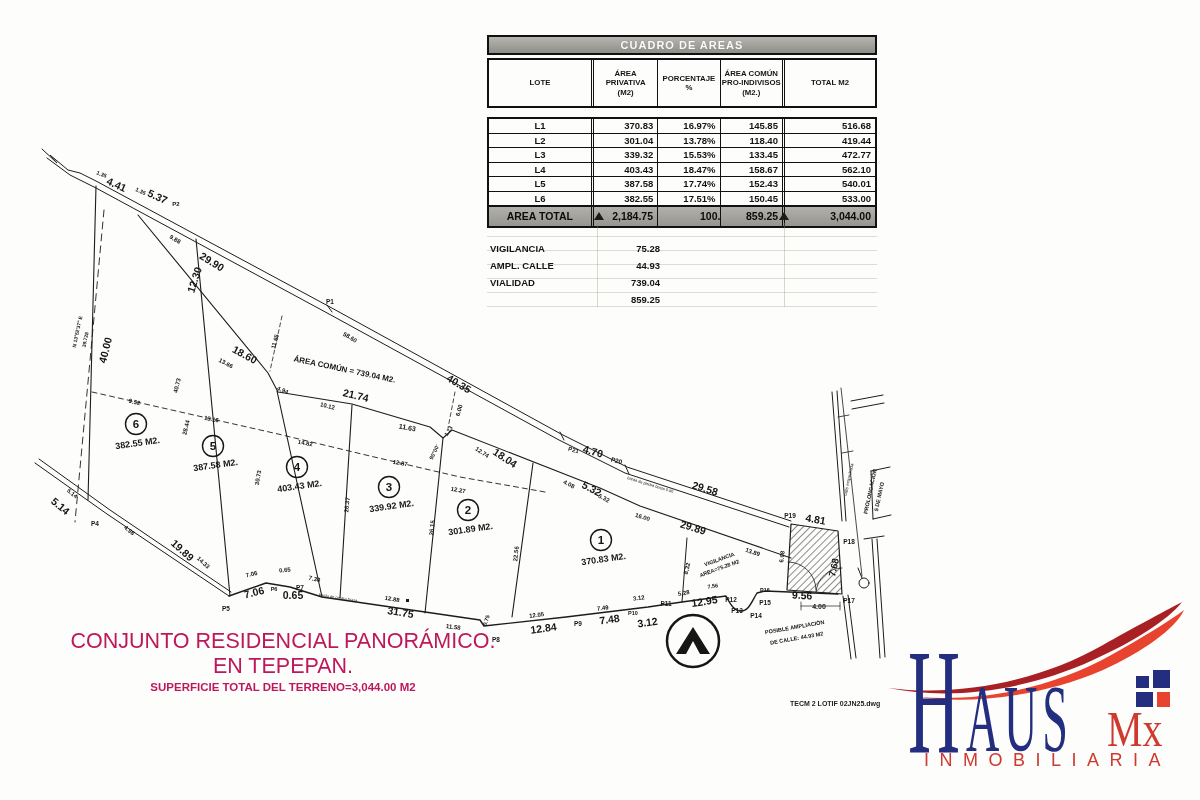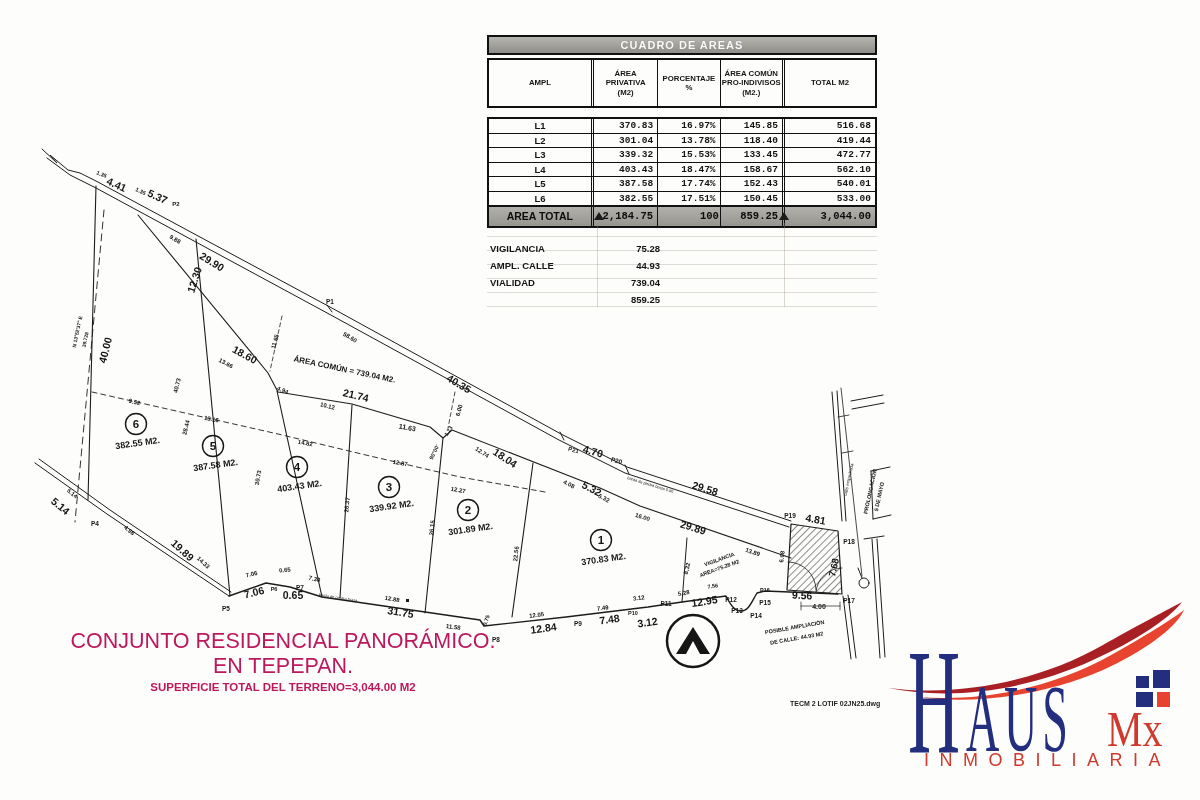--- a/index.html
+++ b/index.html
@@ -15,21 +15,21 @@
   .tbl-headbox{border:2px solid #111;display:flex;height:46px;background:#fdfdfc;}
   .tbl-hcell{display:flex;flex-direction:column;justify-content:center;text-align:center;
              font-size:7.8px;font-weight:700;line-height:9.5px;box-sizing:border-box;}
   .tbl-gap{height:9px;}
   .tbl-main{border:2px solid #111;}
   .tbl-row{display:flex;height:13.5px;border-bottom:1.5px solid #111;}
   .tbl-row:last-child{border-bottom:none;}
   .tbl-cell{font-size:9.5px;font-weight:700;line-height:13.5px;box-sizing:border-box;
             white-space:nowrap;overflow:hidden;}
   .tbl-cell.name{text-align:center;}
-  .tbl-cell.num{text-align:right;padding-right:4px;font-family:Liberation Mono, monospace;}
+  .tbl-cell.num{text-align:right;padding-right:4px;}
   .sgl{border-left:1px solid #111;}
   .dbl{border-left:3px double #111;}
   .tbl-totalrow{display:flex;height:19px;border-top:2px solid #111;
                 background:linear-gradient(180deg,#b2b0ab,#97958f);}
   .tbl-totalrow .tbl-cell{font-size:10.5px;font-weight:800;line-height:19px;color:#0c0c0c;}
   .tri{position:absolute;width:0;height:0;border-left:5px solid transparent;
        border-right:5px solid transparent;border-bottom:8px solid #1b1b1b;}
   
   #faint-grid{position:absolute;left:487px;top:223px;width:390px;height:84px;
       background:repeating-linear-gradient(180deg,rgba(0,0,0,0) 0 13px,rgba(150,140,125,.30) 13px 14px);}
@@ -238,21 +238,21 @@
     <g>
       <circle cx="693" cy="641" r="26" fill="none" stroke="#161616" stroke-width="2.5"></circle>
       <path d="M676,654 L693,627 L710,654 L700,654 L693,641 L686,654 Z" fill="#161616"></path>
     </g>
   </svg>
 
   <div id="areas-table">
     <div class="tbl-title">CUADRO DE AREAS</div>
     <div class="tbl-headbox" id="tbl-head">
         <div class="tbl-hcell " style="width: 103px;">
-          <div>AMPL</div>
+          <div>LOTE</div>
         </div>
         <div class="tbl-hcell dbl" style="width: 67px;">
           <div>ÁREA</div>
           <div>PRIVATIVA</div>
           <div>(M2)</div>
         </div>
         <div class="tbl-hcell sgl" style="width: 63px;">
           <div>PORCENTAJE</div>
           <div>%</div>
         </div>

